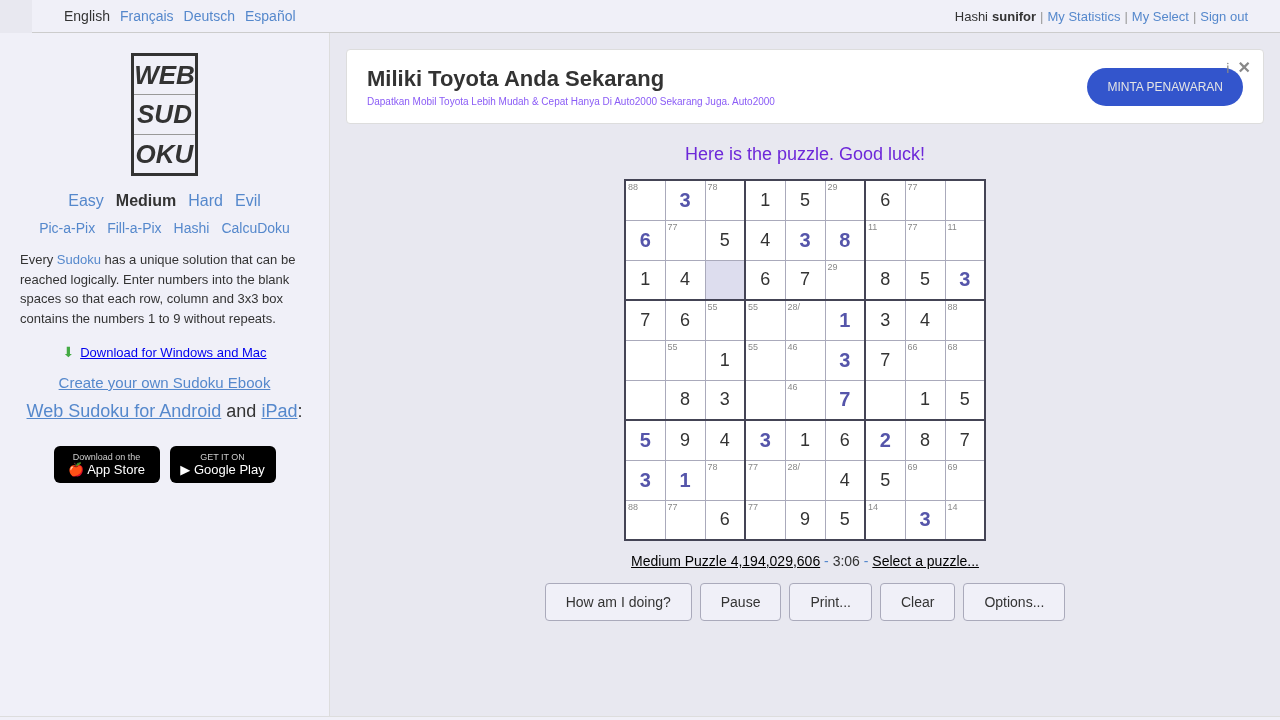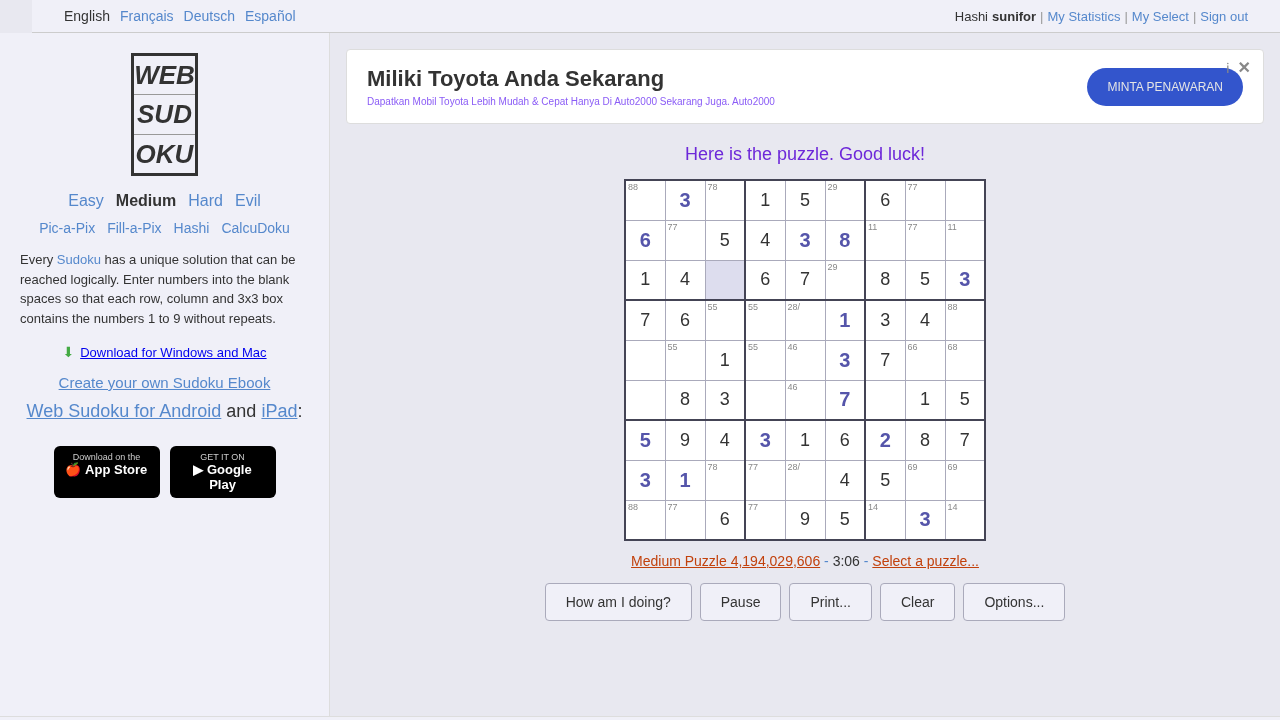--- a/index.html
+++ b/index.html
@@ -117,21 +117,21 @@
       border-radius: 6px;
       padding: 6px 10px;
       font-size: 11px;
       display: flex;
       flex-direction: column;
       align-items: center;
       width: 106px;
       text-align: center;
     }
     .store-badge .badge-top { font-size: 9px; color: #ccc; }
-    .store-badge .badge-main { font-size: 13px; font-weight: bold; }
+    .store-badge .badge-main { font-size: 13px; font-weight: normal; }
 
     
     #main {
       flex: 1;
       padding: 16px;
       background: #e8e8f0;
     }
 
     
     #ad-banner {
@@ -205,21 +205,21 @@
 
     .cell-given { color: #333; font-weight: normal; }
     .cell-user { color: #55a; font-size: 20px; font-weight: bold; }
 
     
     .puzzle-info {
       font-size: 14px;
       color: #5588cc;
       margin-bottom: 14px;
     }
-    .puzzle-info a { color: #c2410c; text-decoration: underline; }
+    .puzzle-info a { color: #000000; text-decoration: underline; }
     .puzzle-info .time { color: #333; }
 
     
     .action-buttons {
       display: flex;
       justify-content: center;
       gap: 8px;
       margin-bottom: 20px;
     }
     .action-buttons button {

